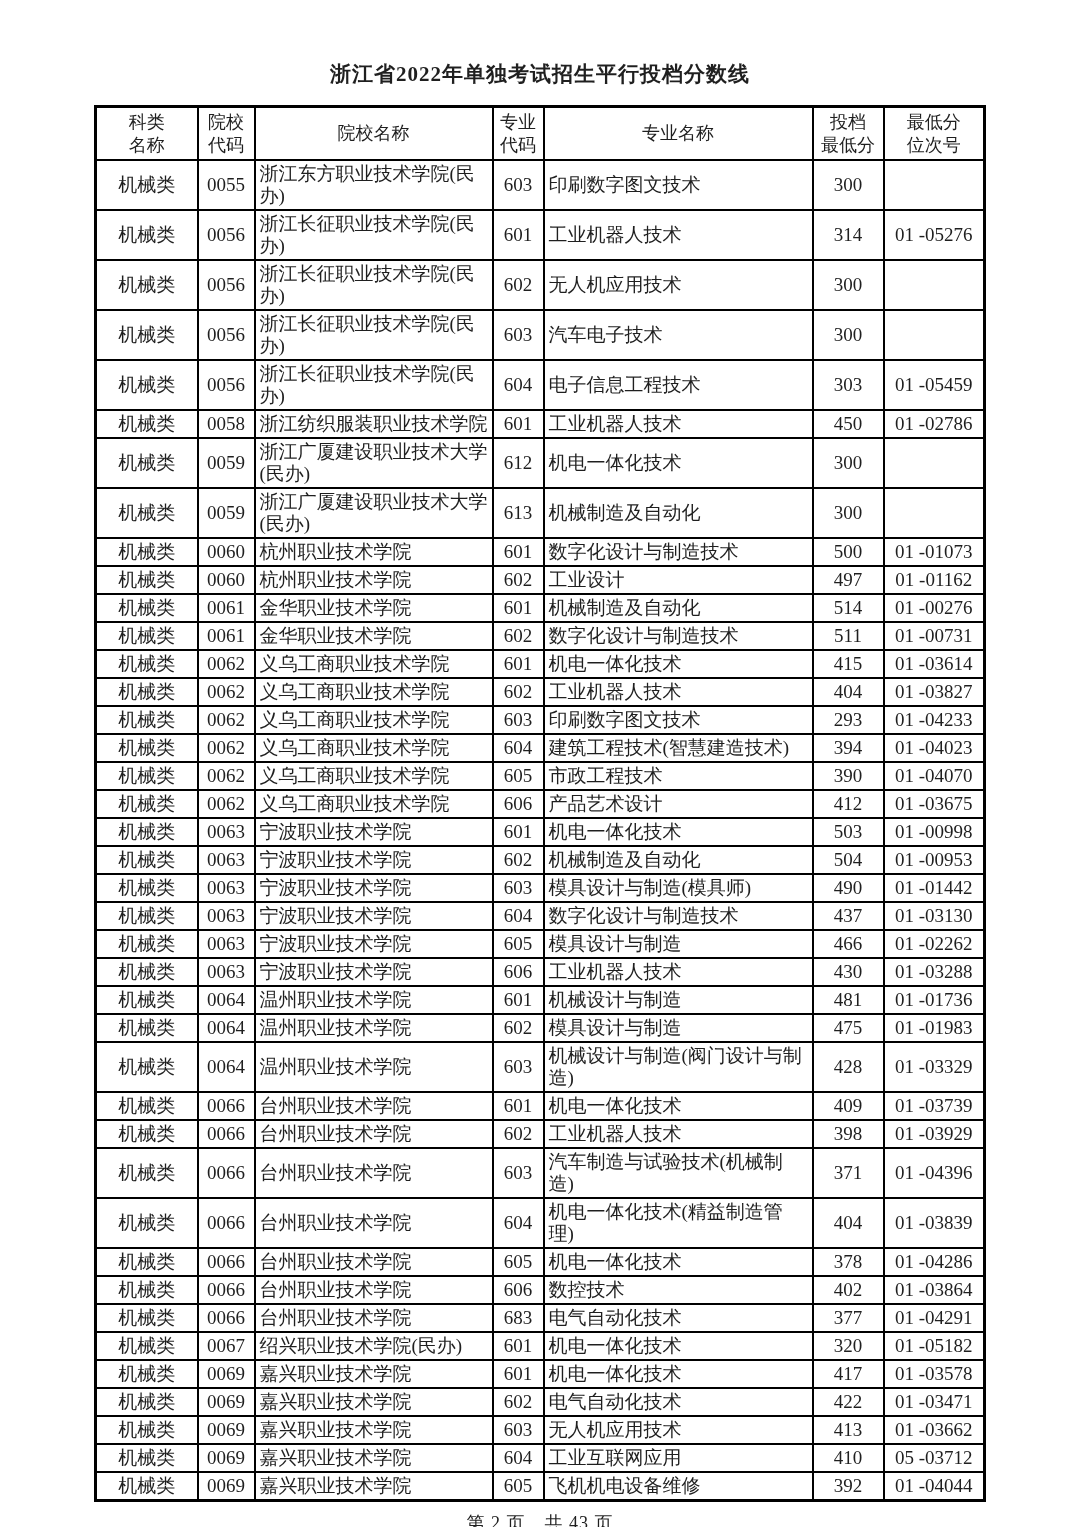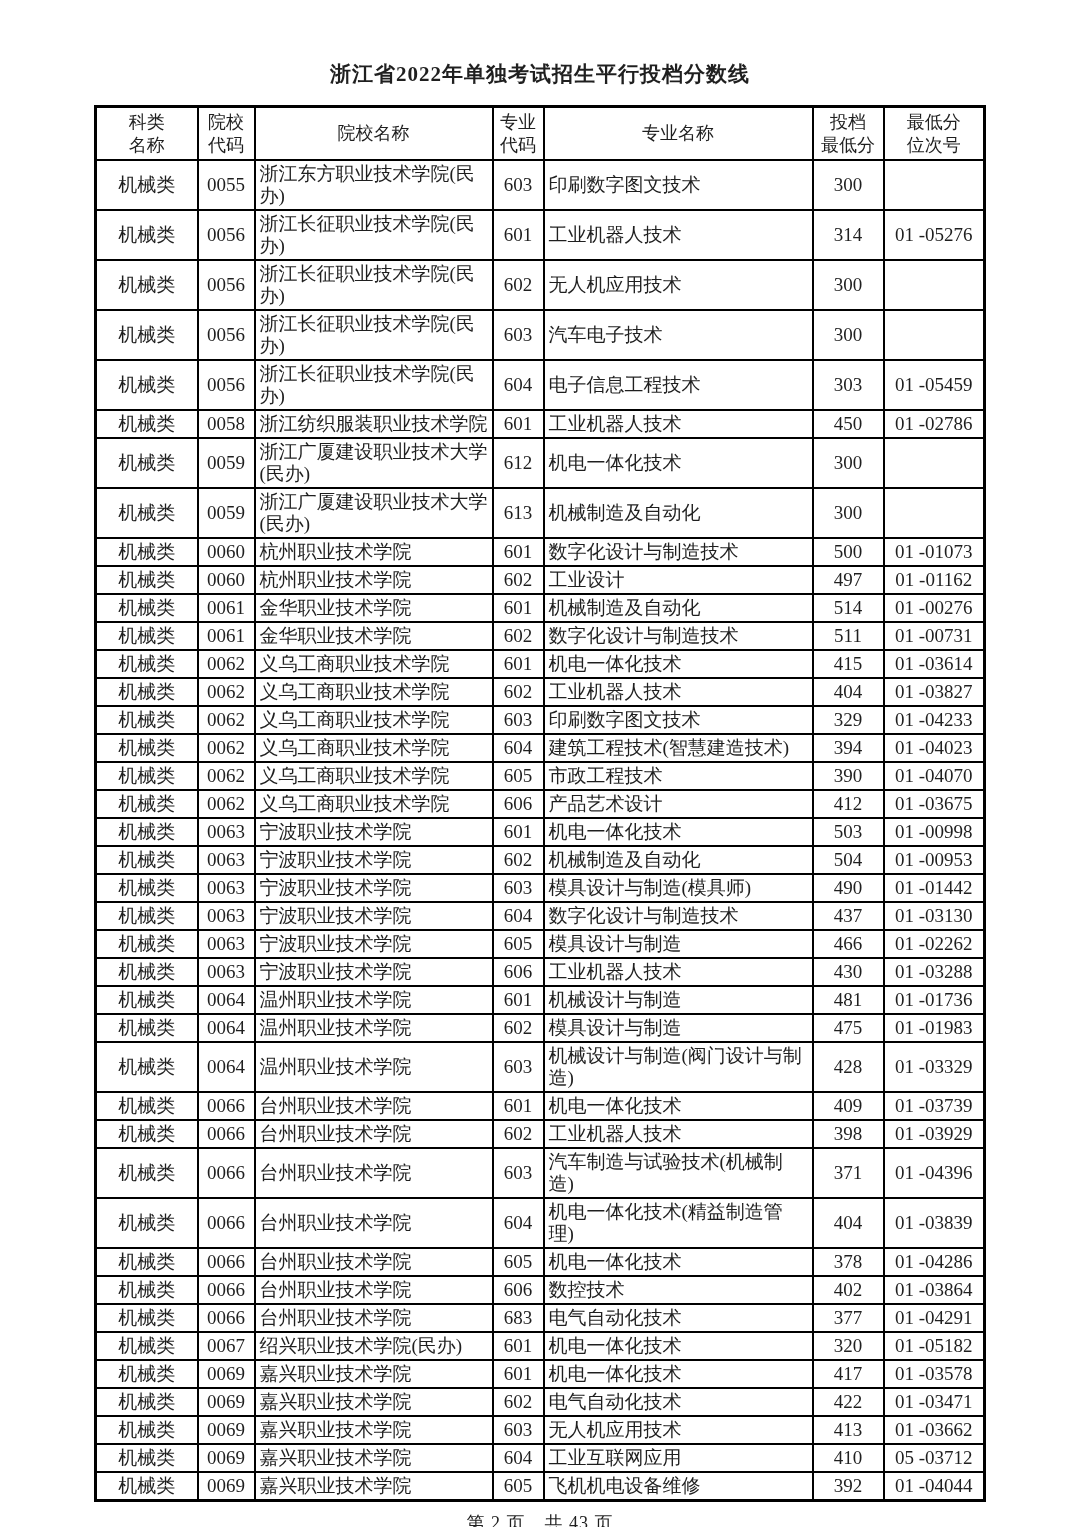--- a/index.html
+++ b/index.html
@@ -225,21 +225,21 @@
           <td class="col-4">工业机器人技术</td>
           <td class="col-5">404</td>
           <td class="col-6">01 -03827</td>
         </tr>
         <tr>
           <td class="col-0">机械类</td>
           <td class="col-1">0062</td>
           <td class="col-2">义乌工商职业技术学院</td>
           <td class="col-3">603</td>
           <td class="col-4">印刷数字图文技术</td>
-          <td class="col-5">329</td>
+          <td class="col-5">293</td>
           <td class="col-6">01 -04233</td>
         </tr>
         <tr>
           <td class="col-0">机械类</td>
           <td class="col-1">0062</td>
           <td class="col-2">义乌工商职业技术学院</td>
           <td class="col-3">604</td>
           <td class="col-4">建筑工程技术(智慧建造技术)</td>
           <td class="col-5">394</td>
           <td class="col-6">01 -04023</td>

